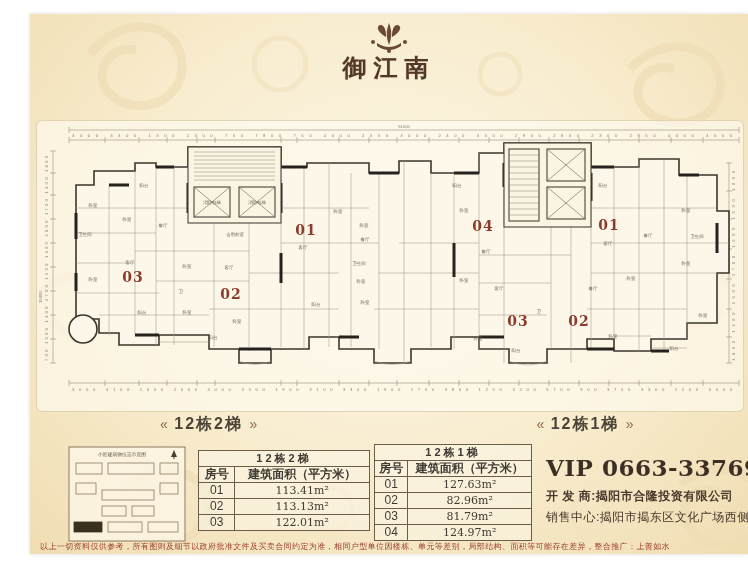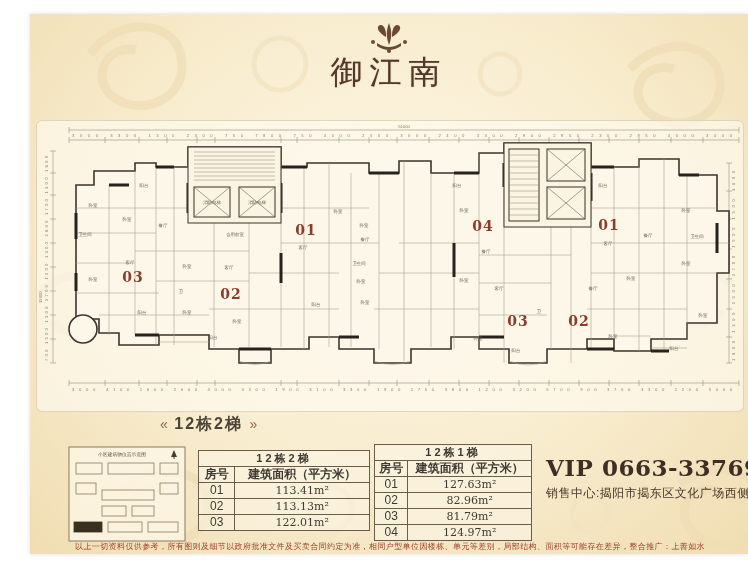--- a/index.html
+++ b/index.html
@@ -11,21 +11,21 @@
     position:absolute;left:30px;top:14px;width:718px;height:540px;
     background:radial-gradient(ellipse at 50% 42%, #fdf7e8 0%, #f8eccd 55%, #f0ddb2 100%);
     overflow:hidden;box-shadow:0 0 4px rgba(0,0,0,.15);
   }
   .damask{position:absolute;left:0;top:0;z-index:0;}
   .content{position:absolute;inset:0;z-index:1;}
 
   .logo{position:absolute;left:0;top:8px;width:718px;text-align:center;}
   .logo .ornament{display:block;margin:0 auto;}
   .logo .title{
-    font-family:"DejaVu Serif", serif;font-weight:400;font-size:32px;color:#53382a;
+    font-family:"DejaVu Serif", serif;font-weight:700;font-size:24px;color:#53382a;
     letter-spacing:7px;line-height:1;text-shadow:0 0 1px rgba(80,50,30,.4);
   }
 
   .plan-panel{
     position:absolute;left:6px;top:106px;width:706px;height:290px;
     background:rgba(253,250,240,.65);border:1px solid rgba(170,140,80,.30);border-radius:6px;
   }
   .plan-svg{position:absolute;left:2px;top:2px;}
   .plan-svg .outer{fill:#fcf7e8;stroke:#3b352d;stroke-width:1.6;}
   .plan-svg .thin line, .plan-svg .thin path{stroke:#a39a8a;stroke-width:.55;fill:none;}
@@ -62,21 +62,21 @@
   #table2{left:344px;top:430px;width:158px;}
 
   .contact{position:absolute;left:516px;top:440px;width:200px;}
   .vip{font-family:"DejaVu Serif",serif;font-size:23px;font-weight:600;color:#3d2f26;
     letter-spacing:.5px;white-space:nowrap;}
   .dev-line{margin-top:7px;font-size:12px;font-weight:700;color:#4a382b;letter-spacing:.5px;white-space:nowrap;}
   .sales-line{margin-top:4px;font-size:12px;font-weight:400;color:#4a382b;letter-spacing:.5px;white-space:nowrap;}
 
   .disclaimer{
     position:absolute;left:10px;top:527px;width:700px;
-    font-size:8px;color:#9c3c2c;letter-spacing:.4px;white-space:nowrap;overflow:hidden;text-align:center;
+    font-size:8px;color:#9c3c2c;letter-spacing:.4px;white-space:nowrap;overflow:hidden;
   }
 </style>
 </head>
 <body>
 
 <div class="page">
 
   <svg class="damask" width="718" height="540" viewBox="0 0 718 540">
     <g fill="none" stroke="#eedcb4" stroke-width="9" opacity="0.65">
       <path d="M60,40 c30,-40 90,-35 92,10 c2,40 -50,55 -74,28 c-15,-18 0,-48 28,-42"></path>
@@ -292,20 +292,25 @@
           </g>
       </svg>
     </div>
 
     <div class="captions">
       <div class="caption left">
         <span class="fl">«</span>
         <span>12栋2梯</span>
         <span class="fl">»</span>
       </div>
+      <div class="caption right">
+        <span class="fl">«</span>
+        <span>12栋1梯</span>
+        <span class="fl">»</span>
+      </div>
     </div>
 
     <svg class="minimap" width="118" height="96" viewBox="0 0 118 96">
       <rect class="frame" x="1" y="1" width="116" height="94"></rect>
       <text x="54" y="10">小区建筑物位置示意图</text>
       <g>
         <path d="M106,4 l3,7 h-6 Z" fill="#4a3c28"></path>
           <line x1="106" y1="11" x2="106" y2="13" stroke="#4a3c28" stroke-width="1"></line>
       </g>
       <g>
@@ -374,19 +379,20 @@
           </tr>
           <tr>
             <td>04</td>
             <td>124.97m²</td>
           </tr>
         </tbody>
     </table>
 
     <div class="contact">
       <div class="vip">VIP 0663-3376999</div>
+      <div class="dev-line">开 发 商:揭阳市合隆投资有限公司</div>
       <div class="sales-line">销售中心:揭阳市揭东区文化广场西侧</div>
     </div>
 
     <div class="disclaimer">以上一切资料仅供参考，所有图则及细节以政府批准文件及买卖合同约定为准，相同户型单位因楼栋、单元等差别，局部结构、面积等可能存在差异，整合推广：上善如水</div>
 
   </div>
 </div>
 
 </body></html>

